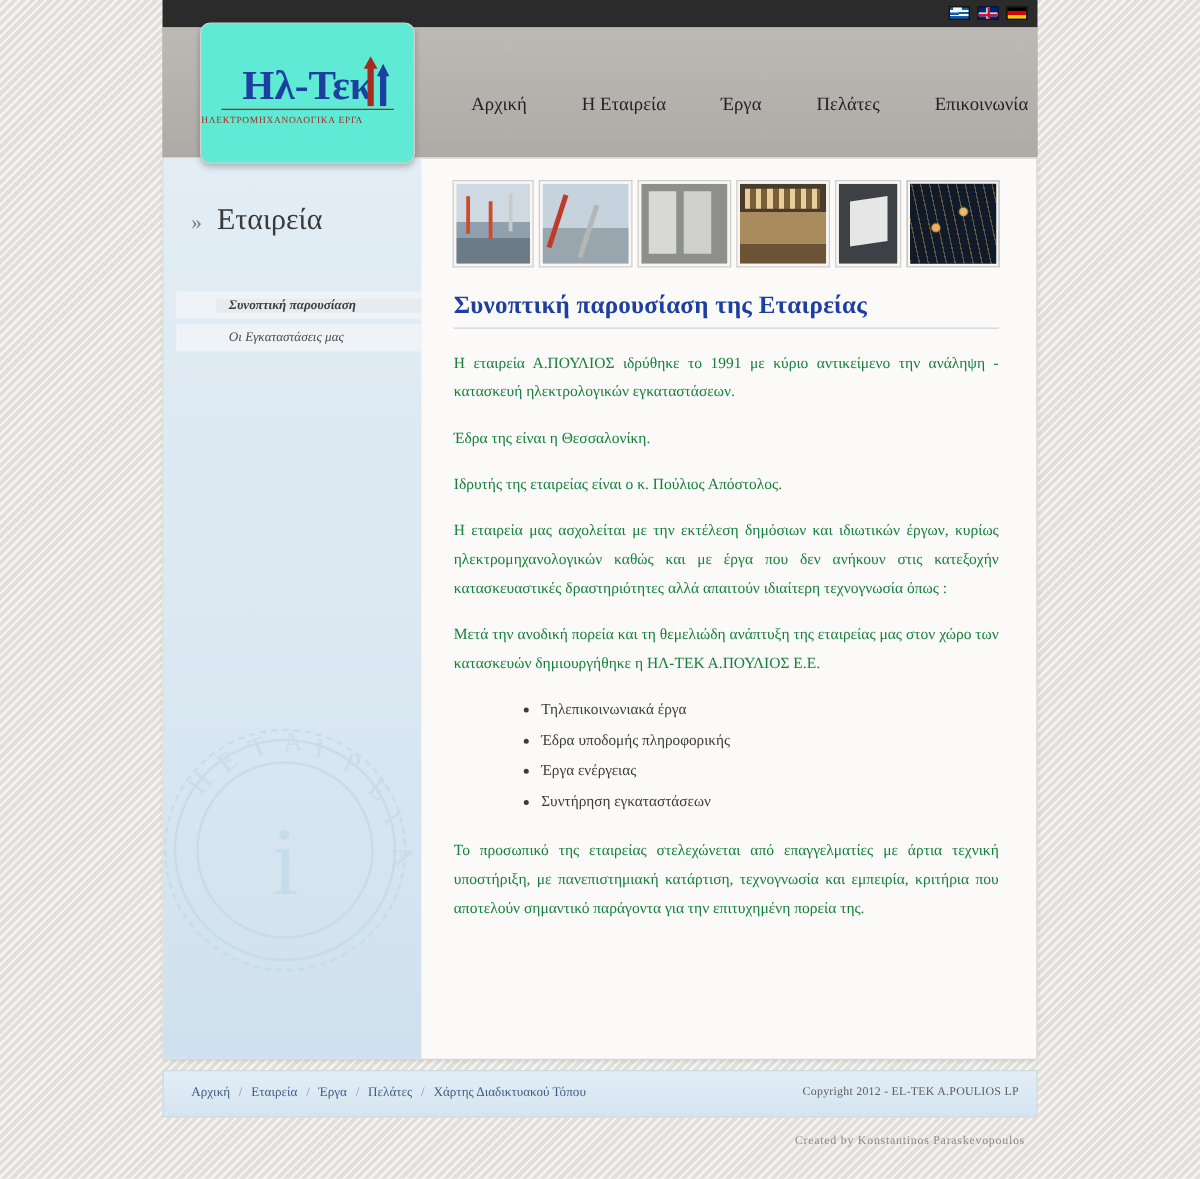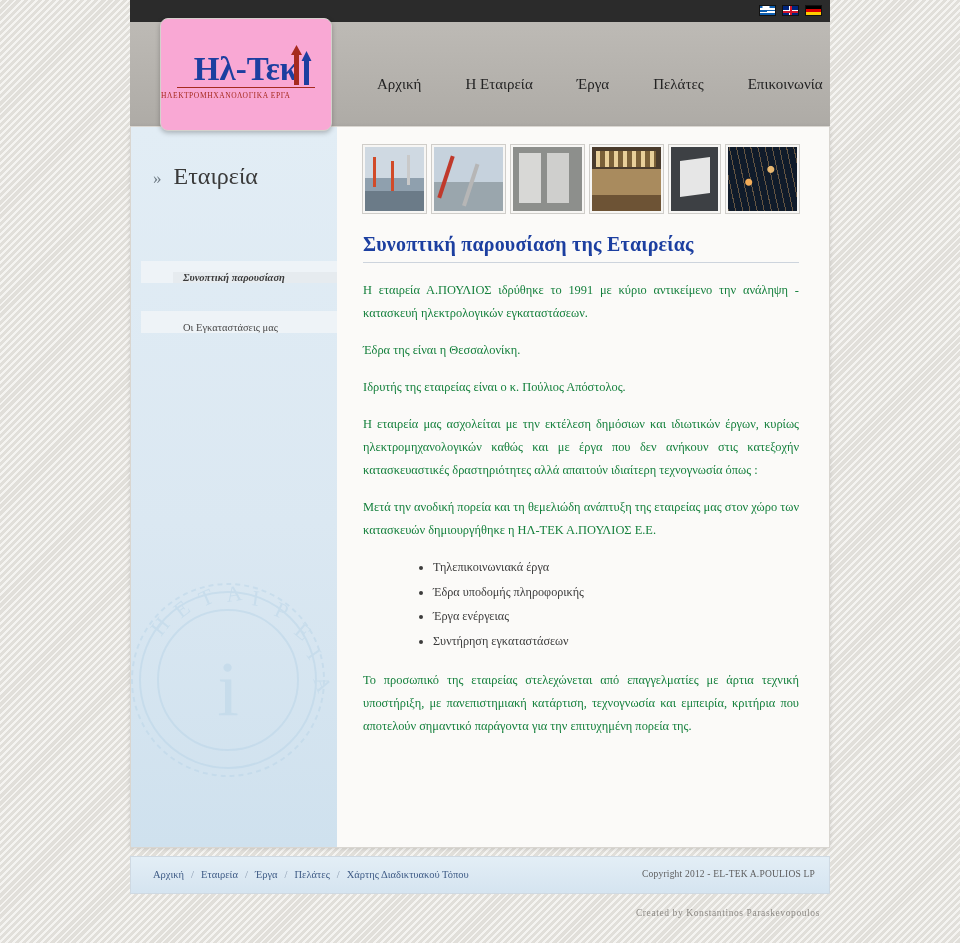--- a/index.html
+++ b/index.html
@@ -111,21 +111,21 @@
     background-image: linear-gradient(to bottom, #bdbab5, #aeaba6);
   }
 
   
   .logo-box {
     position: absolute;
     left: 160px;
     top: 18px;
     width: 172px;
     height: 113px;
-    background: #f9a8d4;
+    background: #5eead4;
     border: 1px solid #d4d1cc;
     border-radius: 8px;
     box-shadow: 0 2px 5px rgba(0,0,0,0.25);
     z-index: 5;
     box-sizing: border-box;
   }
   .logo-text {
     position: absolute;
     left: 0; right: 0;
     top: 32px;
@@ -225,42 +225,42 @@
     margin: 0;
   }
   .submenu {
     position: absolute;
     left: 10px;
     top: 106px;
     width: 196px;
   }
   .submenu-item {
     display: flex;
-    align-items: flex-end;
+    align-items: center;
     height: 22px;
     margin-bottom: 4px;
     background: #eef3f7;
-    margin-top: 28px;
   }
   .submenu-item .bullet {
     width: 32px;
     background: #5b5fa8;
     background-image: linear-gradient(to bottom, #6a6eb5, #4e529b);
   }
   .submenu-item.active .bullet {
     background-image: linear-gradient(to bottom, #5a5eaa, #3f4390);
   }
   .submenu-item .lbl {
     flex: 1;
     display: flex;
     align-items: center;
     padding-left: 10px;
     font-family: "Liberation Serif", serif;
     font-size: 10.5px;
     color: #4a4a4a;
+    font-style: italic;
   }
   .submenu-item.active .lbl {
     font-style: italic;
     font-weight: bold;
     color: #3b3b3b;
     background: #e6ebef;
   }
 
   
   .seal {

